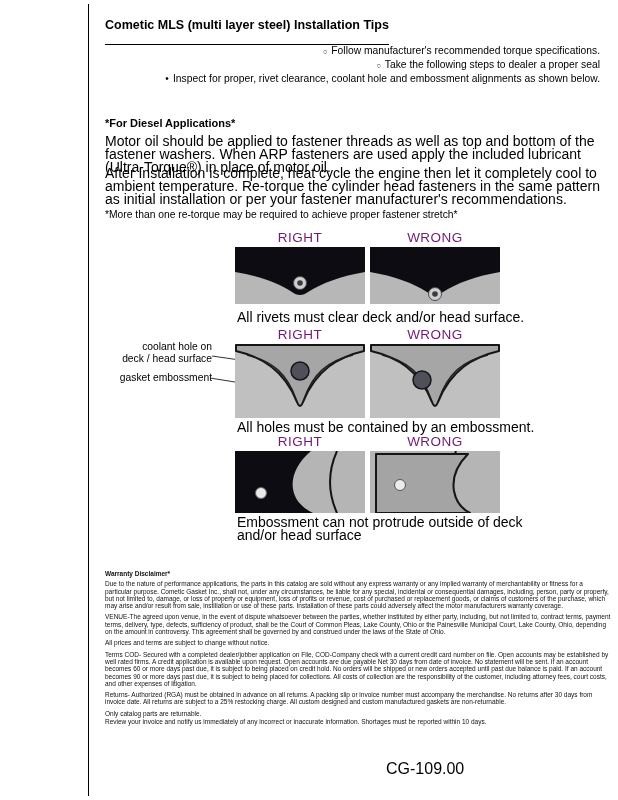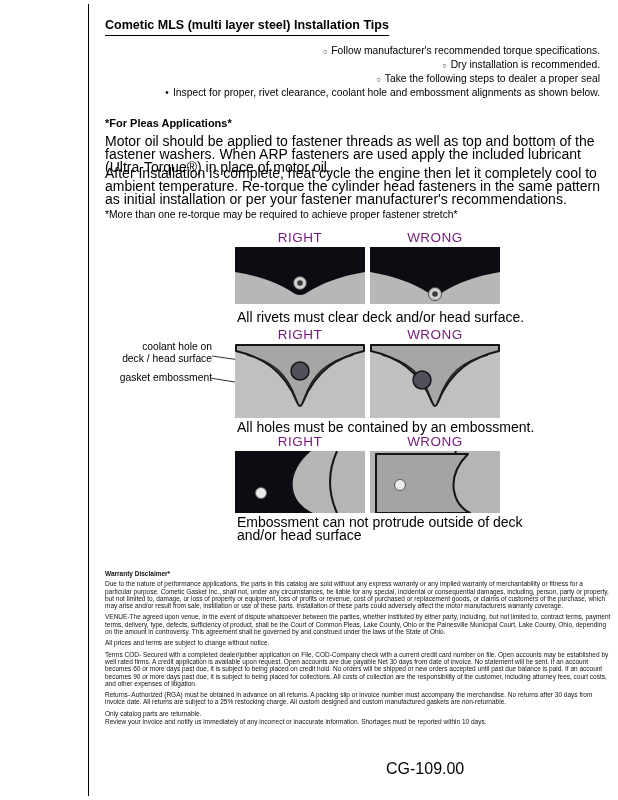--- a/index.html
+++ b/index.html
@@ -2,21 +2,21 @@
 <html><head>
 <meta charset="utf-8">
 <style>
   * { margin:0; padding:0; box-sizing:border-box; }
   html,body { background:#ffffff; }
   body { font-family:"Liberation Sans", sans-serif; color:#000; }
   .page { position:relative; width:618px; height:800px; background:#fff; overflow:hidden; }
   .vrule { position:absolute; left:88px; top:4px; bottom:4px; width:1px; background:#000; }
 
   .title { position:absolute; left:105px; top:18px; font-size:12.5px; font-weight:bold;
-           border-bottom:1.5px solid #000; padding-bottom:3px; }
+           border-bottom:1.5px solid #000; padding-bottom:12px; }
 
   .tips { position:absolute; left:98px; top:44px; width:502px; font-size:10.3px; line-height:13px; }
   .tip { display:flex;justify-content:flex-end; }
   .tip .b { flex:0 0 12px; text-align:center; }
   .tip .b.o::before { content:"○"; font-size:7.5px; }
   .tip .b.d::before { content:"•"; font-size:10px; }
   .tip.sub { margin-left:20px; }
 
   .diesel-h { position:absolute; left:105px; top:117px; font-size:11px; font-weight:bold; }
   .para { position:absolute; left:105px; width:496px; font-size:14px; line-height:12.8px; }
@@ -46,33 +46,29 @@
 
   <div class="title">Cometic MLS (multi layer steel) Installation Tips</div>
 
   <div class="tips">
     <div class="tip">
       <span class="b o"></span>
       <span>Follow manufacturer's recommended torque specifications.</span>
     </div>
     <div class="tip">
       <span class="b o"></span>
-      <span>Dry installation is recommended.</span>
-    </div>
-    <div class="tip">
-      <span class="b o"></span>
       <span>Take the following steps to dealer a proper seal</span>
     </div>
     <div class="tip sub">
       <span class="b d"></span>
       <span>Inspect for proper, rivet clearance, coolant hole and embossment alignments as shown below.</span>
     </div>
   </div>
 
-  <div class="diesel-h">*For Pleas Applications*</div>
+  <div class="diesel-h">*For Diesel Applications*</div>
   <div class="para p1">Motor oil should be applied to fastener threads as well as top and bottom of the fastener washers. When ARP fasteners are used apply the included lubricant (Ultra-Torque®) in place of motor oil.</div>
   <div class="para p2">After Installation is complete, heat cycle the engine then let it completely cool to ambient temperature. Re-torque the cylinder head fasteners in the same pattern as initial installation or per your fastener manufacturer's recommendations.</div>
   <div class="note">*More than one re-torque may be required to achieve proper fastener stretch*</div>
 
   <div class="dg-hdr" style="left:235px; top:230px;">RIGHT</div>
   <div class="dg-hdr" style="left:370px; top:230px;">WRONG</div>
 
   <svg class="panel" style="left:235px; top:247px;" width="130" height="57" viewBox="0 0 130 57">
     <rect width="130" height="57" fill="#b7b7b7"></rect>
     <path d="M0,0 H130 V25 C106,29 87,36 73,45 C68,49 62,49 57,45 C43,36 24,29 0,25 Z" fill="#0c0c12"></path>

